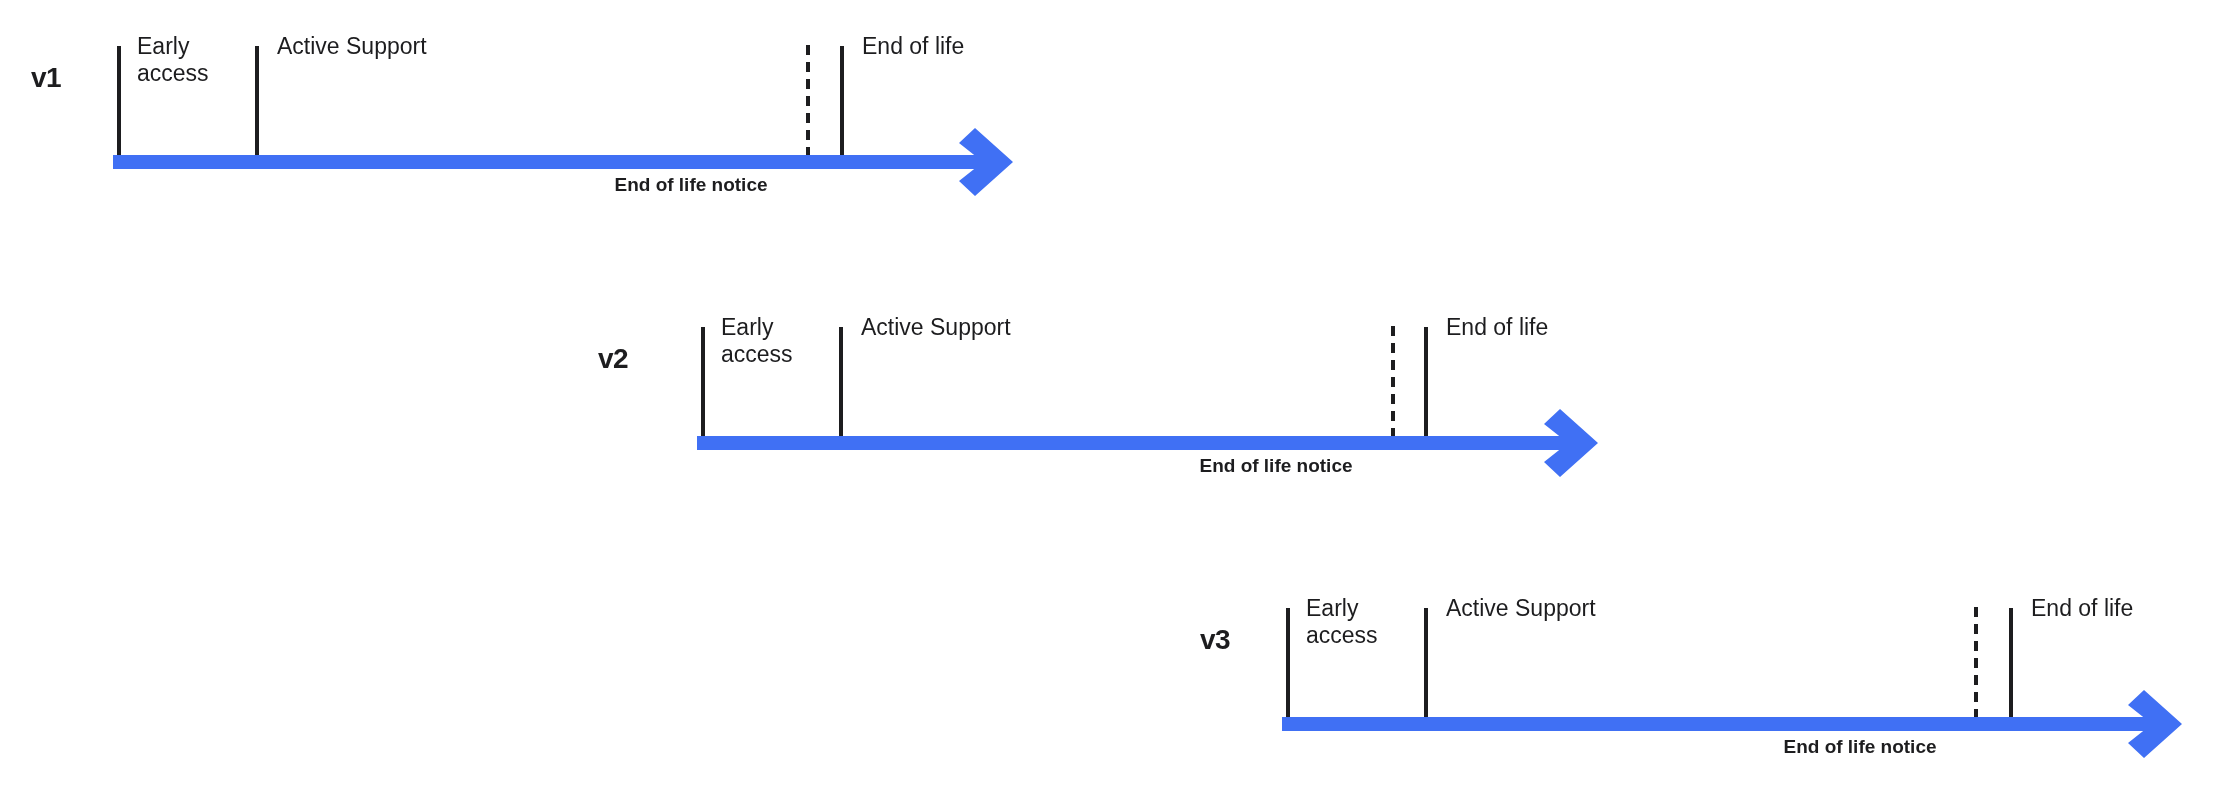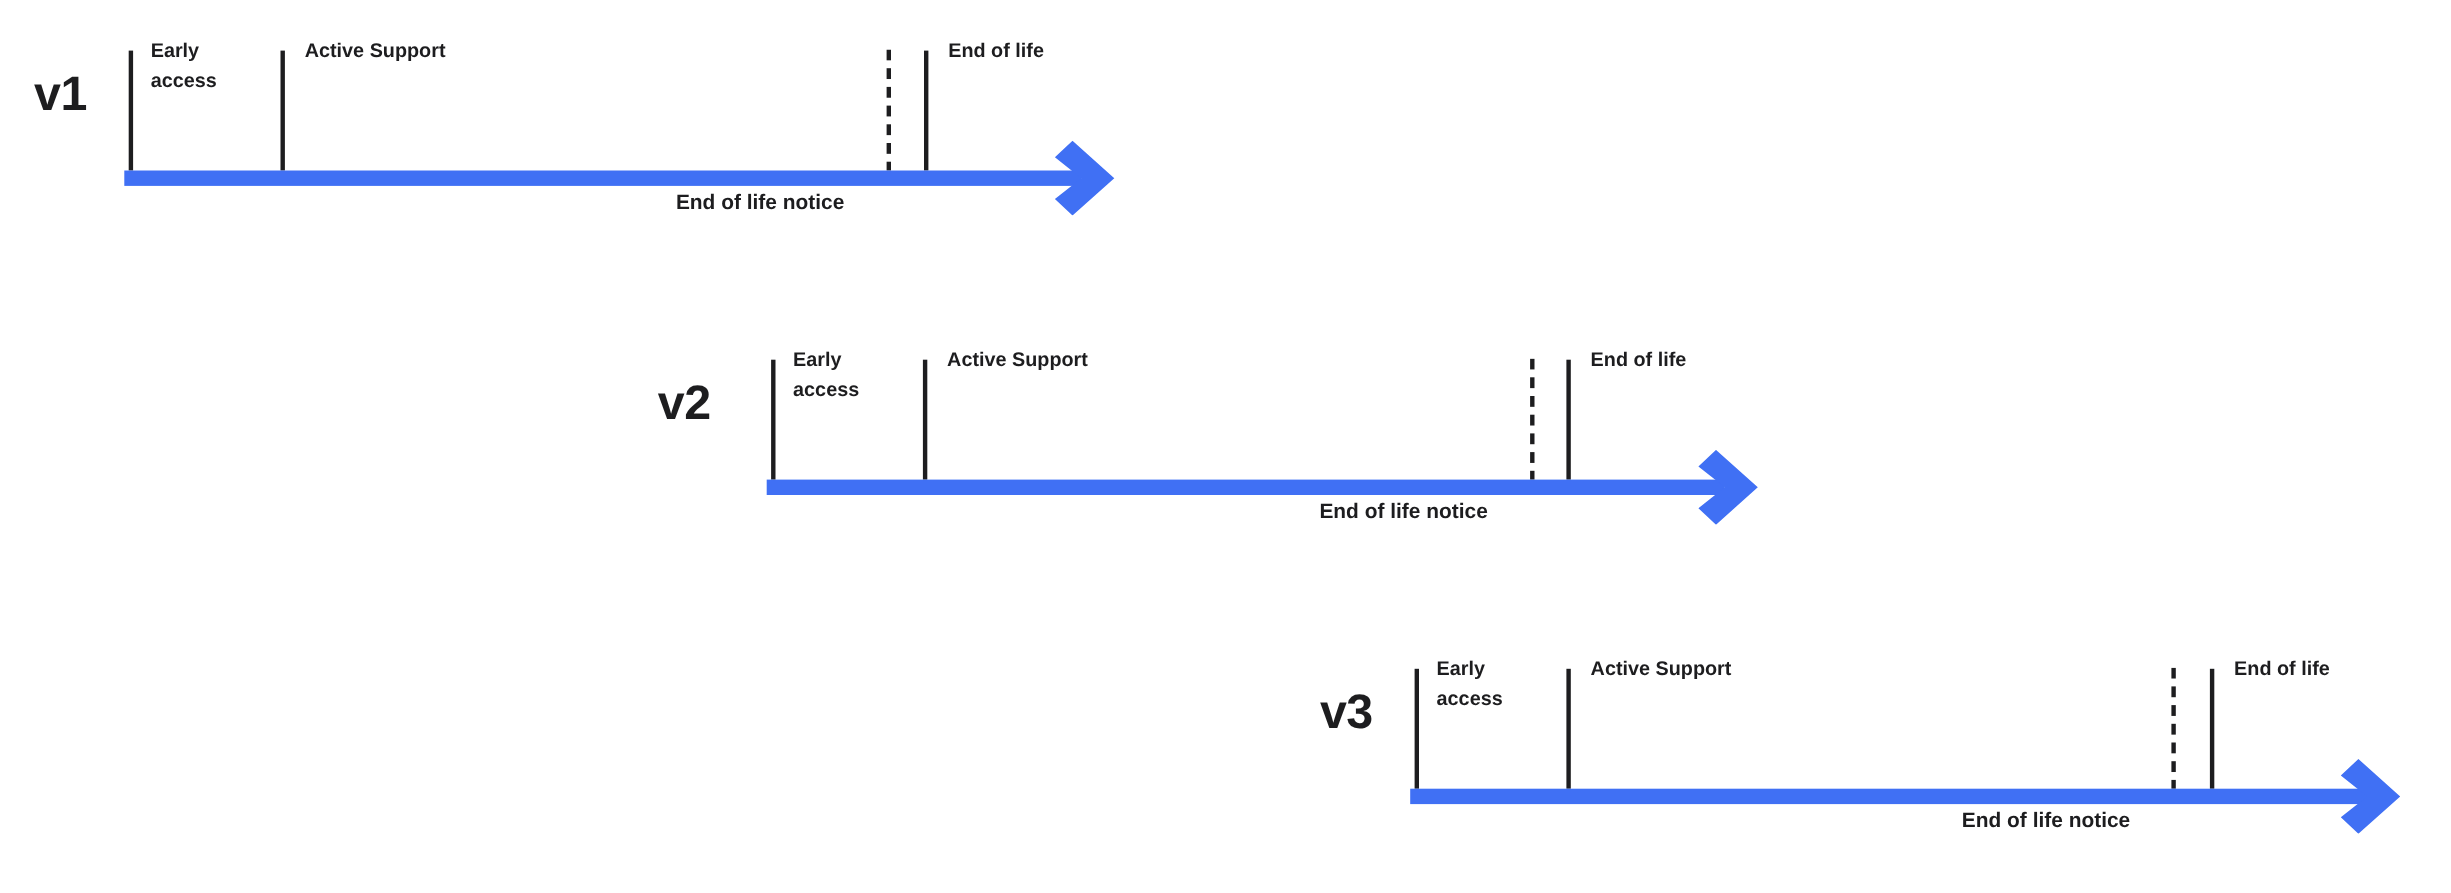--- a/index.html
+++ b/index.html
@@ -23,21 +23,21 @@
   
   .timeline-row {
     position: absolute;
     top: 0;
     left: 0;
   }
 
   
   .version-label {
     position: absolute;
-    font-size: 44px;
+    font-size: 28px;
     font-weight: bold;
     color: #1d1d1f;
     letter-spacing: -0.5px;
     line-height: 1;
     white-space: nowrap;
   }
 
   
   .divider-solid {
     position: absolute;
@@ -54,22 +54,22 @@
       #1d1d1f 0px, #1d1d1f 10px,
       rgba(0,0,0,0) 10px, rgba(0,0,0,0) 17px
     );
     background-size: 4px 17px;
     background-repeat: repeat-y;
   }
 
   
   .phase-label {
     position: absolute;
-    font-size: 18px;
-    font-weight: bold;
+    font-size: 23px;
+    font-weight: normal;
     color: #1d1d1f;
     line-height: 27px;
     white-space: pre-line;
   }
 
   
   .timeline-bar {
     position: absolute;
     height: 14px;
   }

